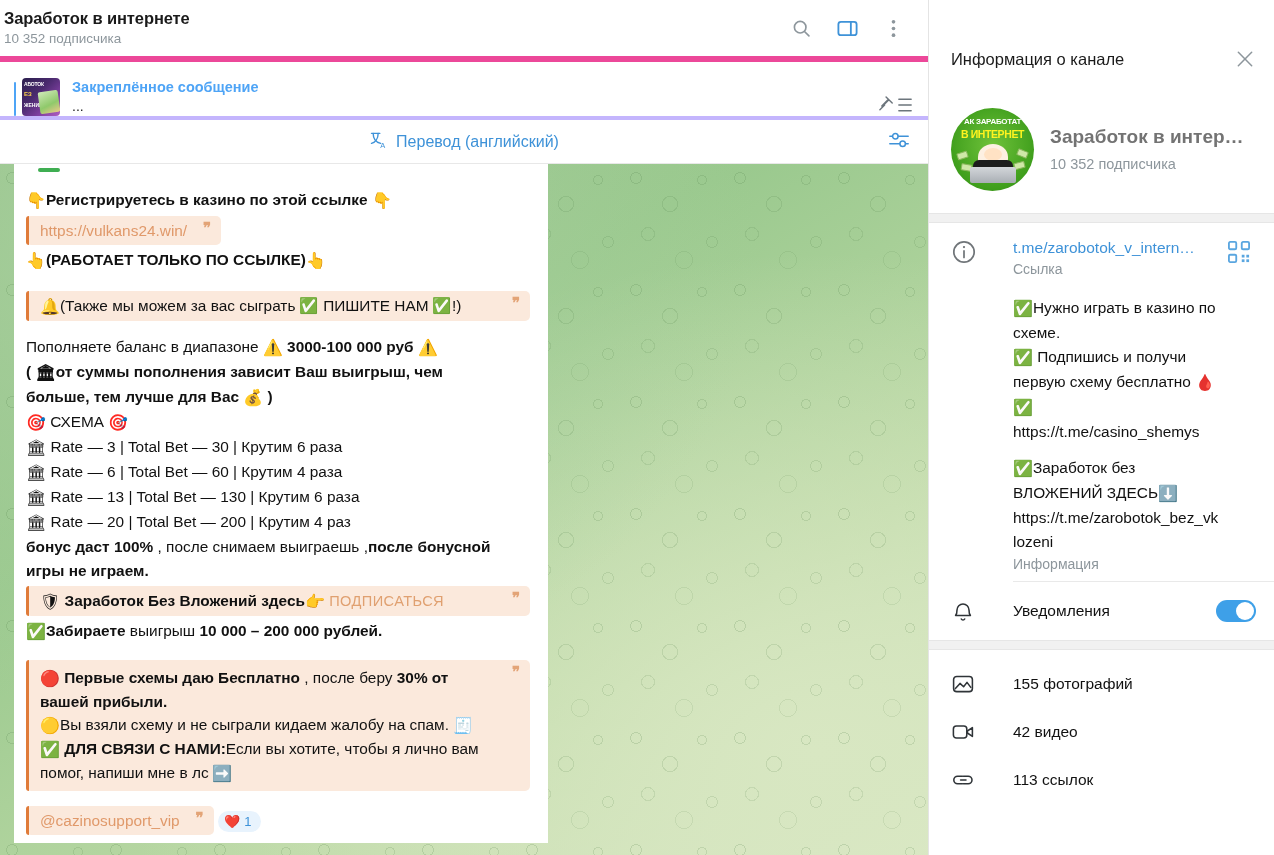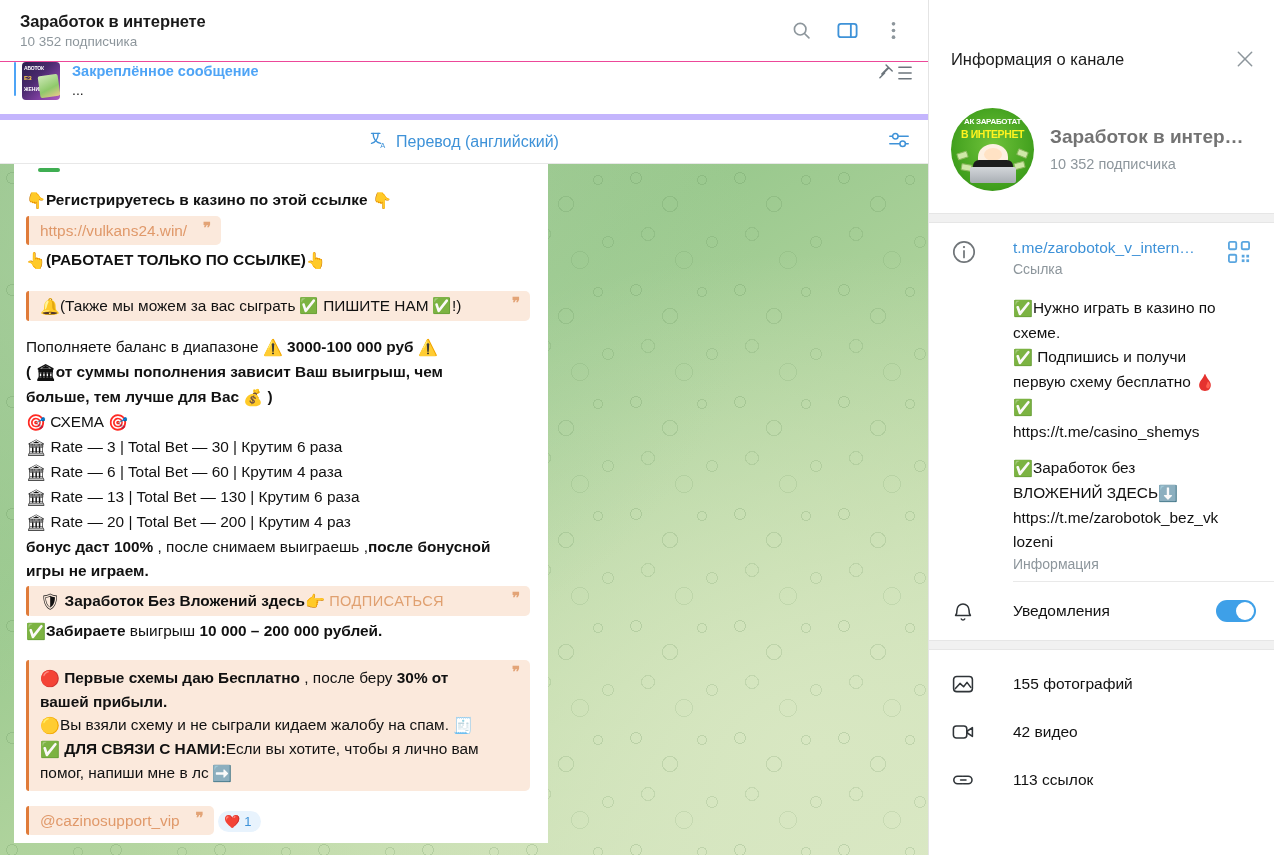--- a/index.html
+++ b/index.html
@@ -11,35 +11,35 @@
     overflow: hidden;
   }
   #app { position: relative; width: 1274px; height: 855px; display: flex; }
 
   
   .chat-col { width: 928px; height: 855px; position: relative; background: #fff; display: flex; flex-direction: column; }
 
   
   .chat-header {
     height: 62px; flex: 0 0 62px; background: #fff;
-    border-bottom: 1px solid #ec4899;
-    display: flex; align-items: center; padding: 0 14px 0 20px;
+    border-bottom: 6px solid #ec4899;
+    display: flex; align-items: center; padding: 0 14px 0 4px;
   }
   .hdr-texts { flex: 1 1 auto; min-width: 0; }
   .hdr-title { font-size: 16.5px; font-weight: bold; color: #1a1a1a; line-height: 21px; letter-spacing: -.1px; }
   .hdr-sub { font-size: 13.5px; color: #8d969c; line-height: 18px; margin-top: 1px; }
   .hdr-actions { display: flex; align-items: center; gap: 20px; padding-right: 8px; }
   .icon-btn { width: 26px; height: 26px; display: flex; align-items: center; justify-content: center; cursor: pointer; }
   .icon-btn svg { display: block; }
 
   
   .pinned {
     height: 58px; flex: 0 0 58px; background: #fff;
-    border-bottom: 6px solid #c4b5fd;
-    display: flex; align-items: flex-start; padding: 0 14px 0 14px;
+    border-bottom: 4px solid #c4b5fd;
+    display: flex; align-items: flex-end; padding: 0 14px 0 14px;
   }
   .pin-bar { width: 2px; height: 34px; background: #4ea4f6; border-radius: 1px; margin-right: 6px; display: flex; flex-direction: column; }
   .pin-thumb {
     width: 38px; height: 38px; border-radius: 4px; flex: 0 0 38px; margin-right: 12px; overflow: hidden;
     background:
       linear-gradient(135deg,#2b1f4e 0%,#4a2a6e 40%,#7e3fa0 70%,#b05ec0 100%);
     position: relative;
   }
   .pin-thumb .t1 { position:absolute; left:2px; top:3px; font-size:5px; color:#fff; font-weight:bold; letter-spacing:-.2px; }
   .pin-thumb .t2 { position:absolute; left:2px; top:13px; font-size:6px; color:#ffd34d; font-weight:bold; }

